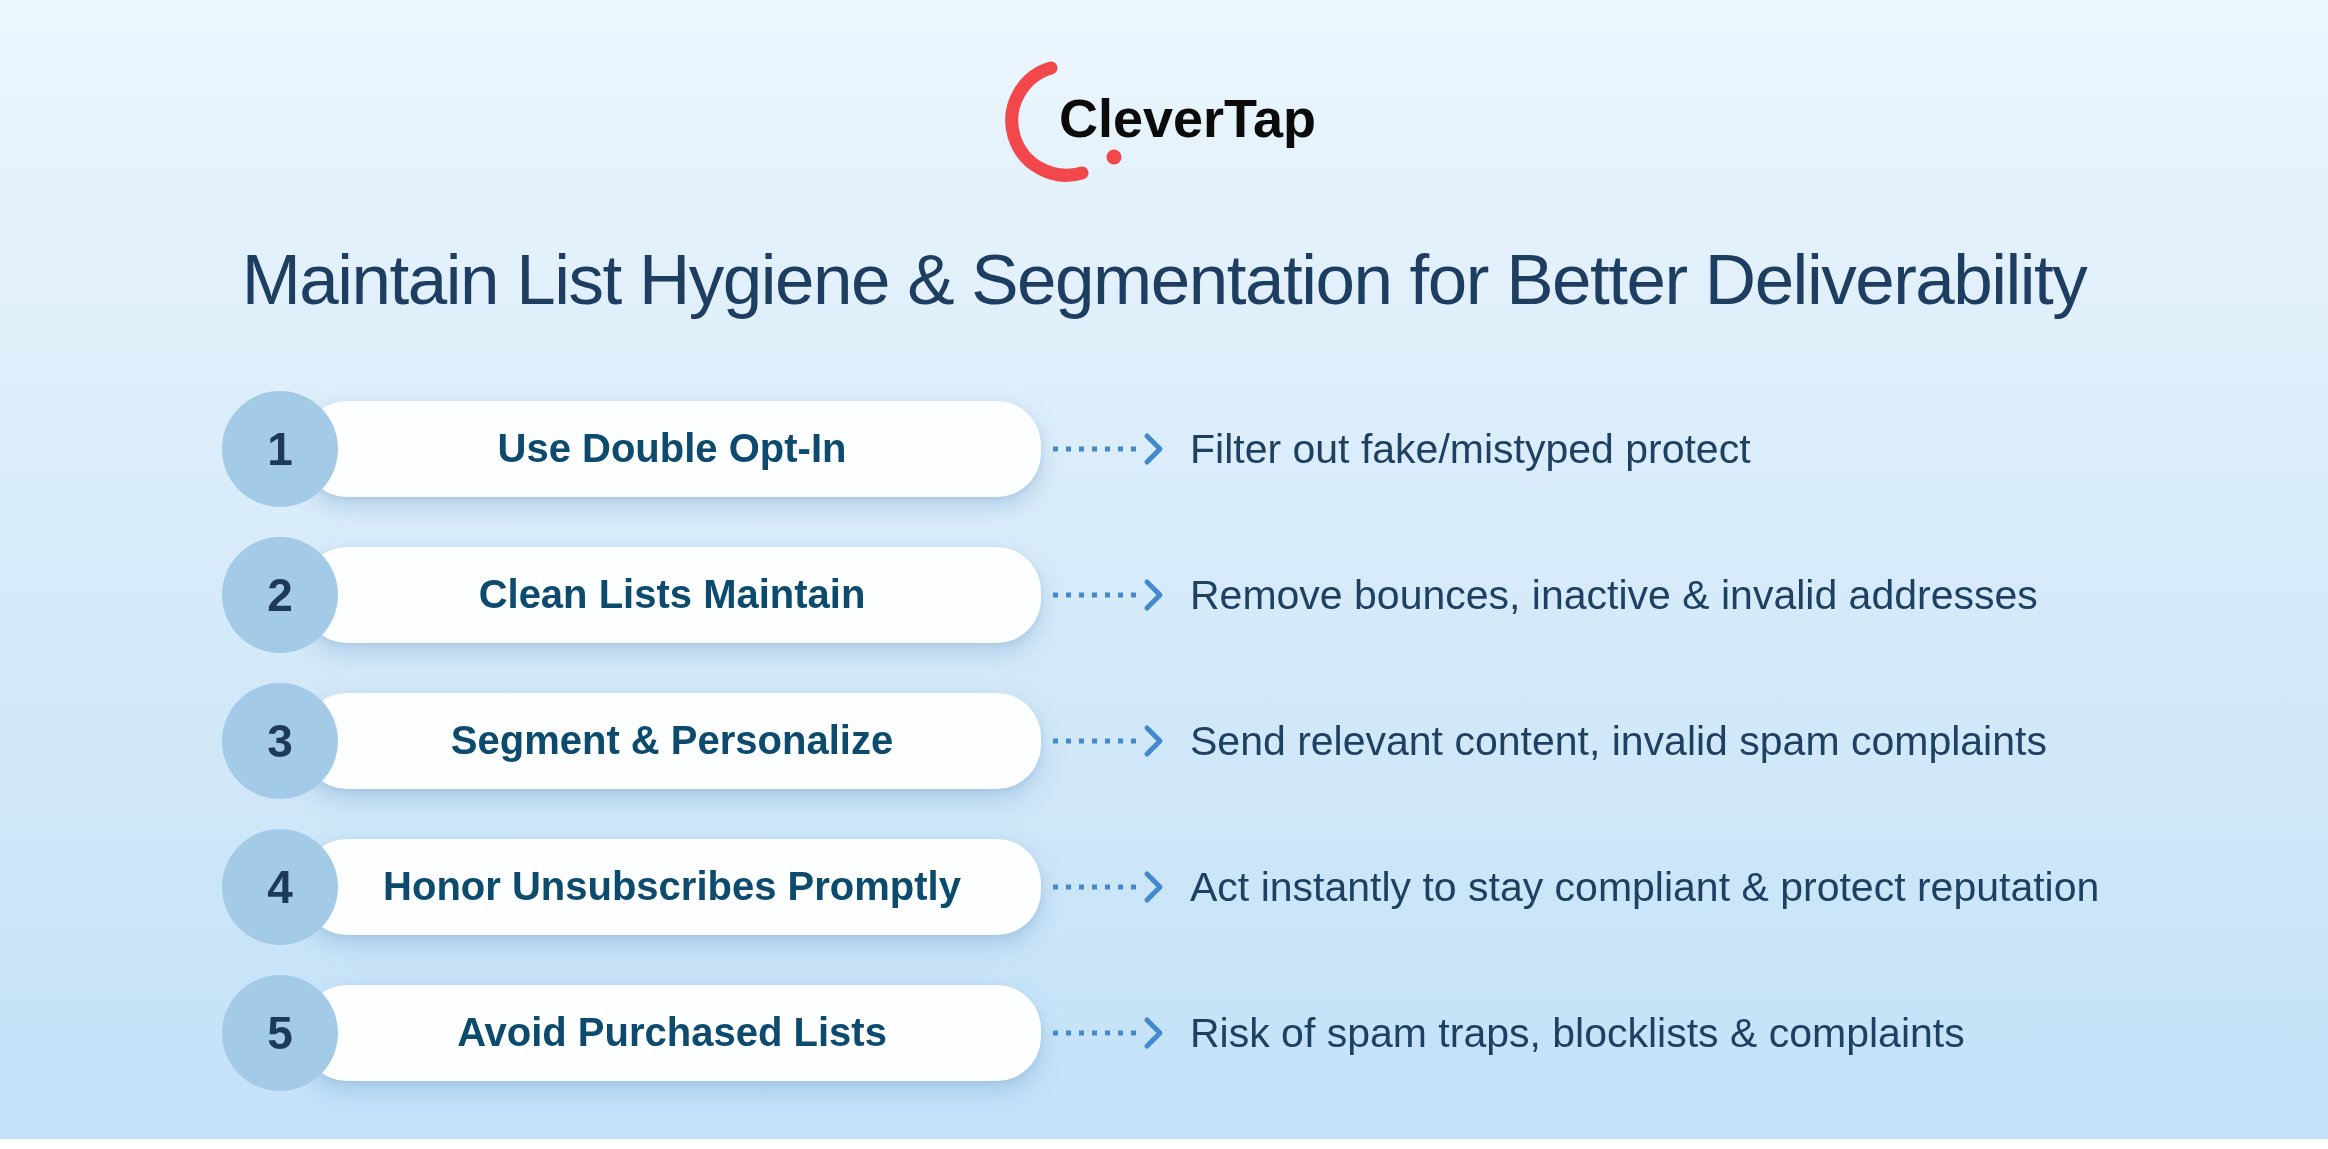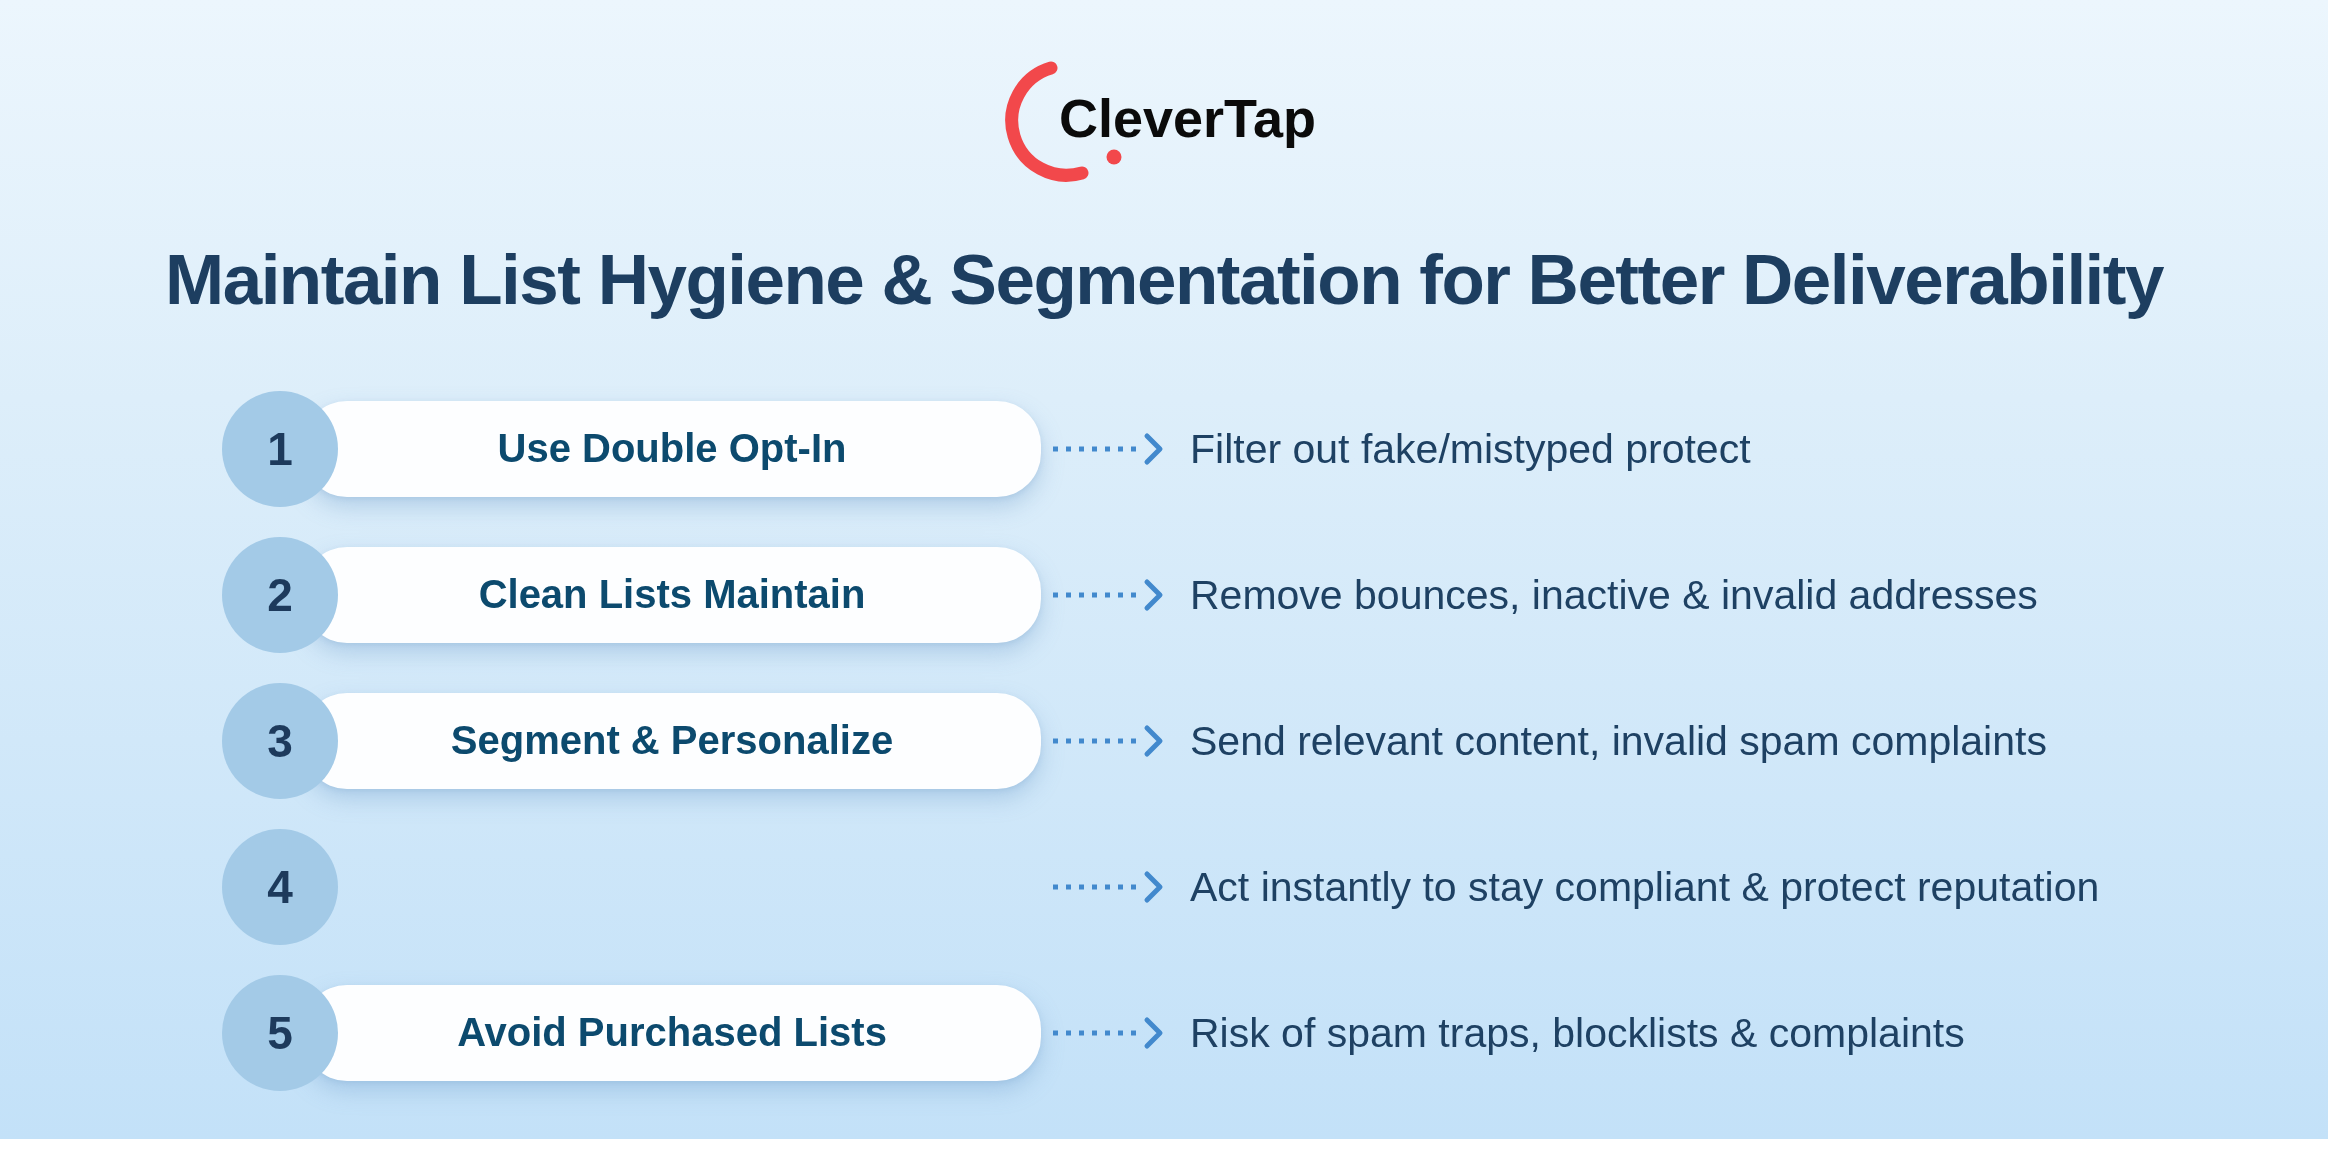--- a/index.html
+++ b/index.html
@@ -17,21 +17,21 @@
   .logo {
     display: block;
     width: 322px;
     height: 135px;
     margin: 54px auto 0;
   }
   .title {
     margin: 50px 0 0;
     text-align: center;
     font-size: 71px;
-    font-weight: bold;
+    font-weight: normal;
     letter-spacing: -1.5px;
     color: #1d3e60;
     line-height: 1.15;
   }
   .rows {
     margin-top: 70px;
   }
   .row {
     position: relative;
     height: 116px;
@@ -135,20 +135,23 @@
       </div>
       <svg class="arrow" viewBox="0 0 122 40" width="122" height="40">
         <line x1="3" y1="20" x2="92" y2="20" stroke="#4289cd" stroke-width="5" stroke-dasharray="5 8"></line>
         <path d="M 97 7 L 110 20 L 97 33" fill="none" stroke="#4289cd" stroke-width="5" stroke-linecap="round" stroke-linejoin="round"></path>
       </svg>
       <div class="desc">Send relevant content, invalid spam complaints</div>
     </div>
 
     <div class="row">
       <div class="badge">4</div>
+      <div class="pill">
+        <span class="pill-label">Honor Unsubscribes Promptly</span>
+      </div>
       <svg class="arrow" viewBox="0 0 122 40" width="122" height="40">
         <line x1="3" y1="20" x2="92" y2="20" stroke="#4289cd" stroke-width="5" stroke-dasharray="5 8"></line>
         <path d="M 97 7 L 110 20 L 97 33" fill="none" stroke="#4289cd" stroke-width="5" stroke-linecap="round" stroke-linejoin="round"></path>
       </svg>
       <div class="desc">Act instantly to stay compliant &amp; protect reputation</div>
     </div>
 
     <div class="row">
       <div class="badge">5</div>
       <div class="pill">

